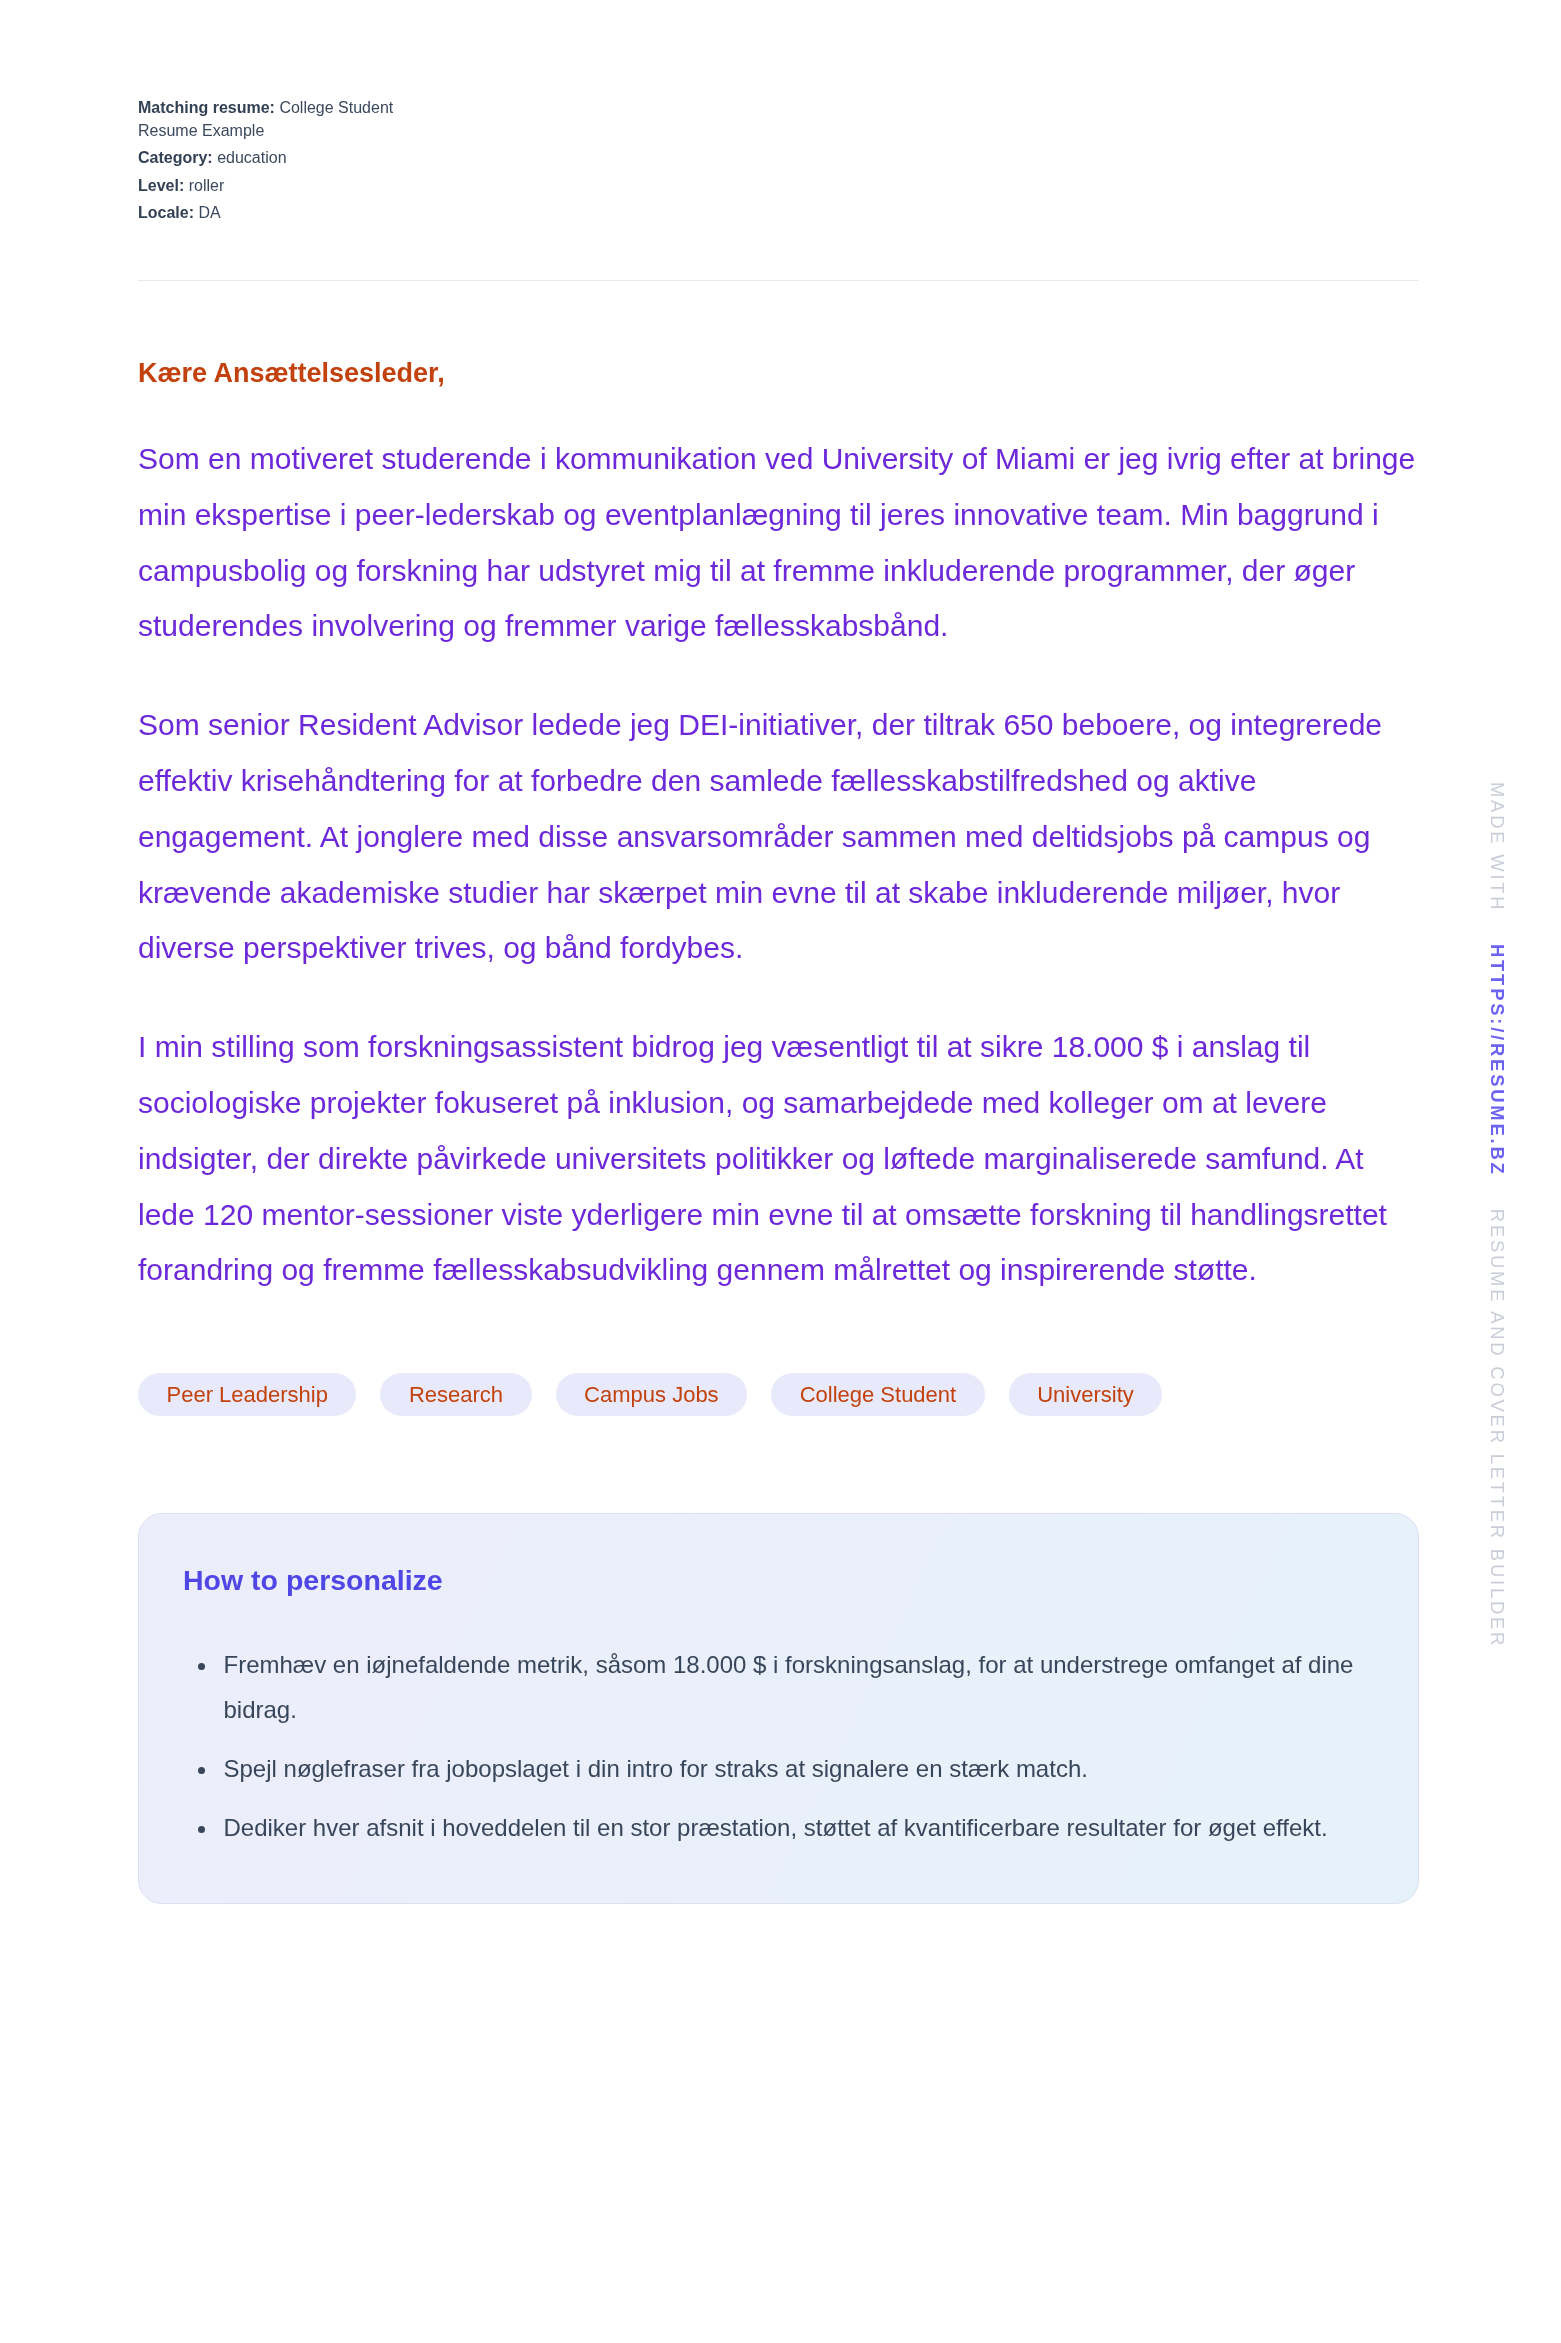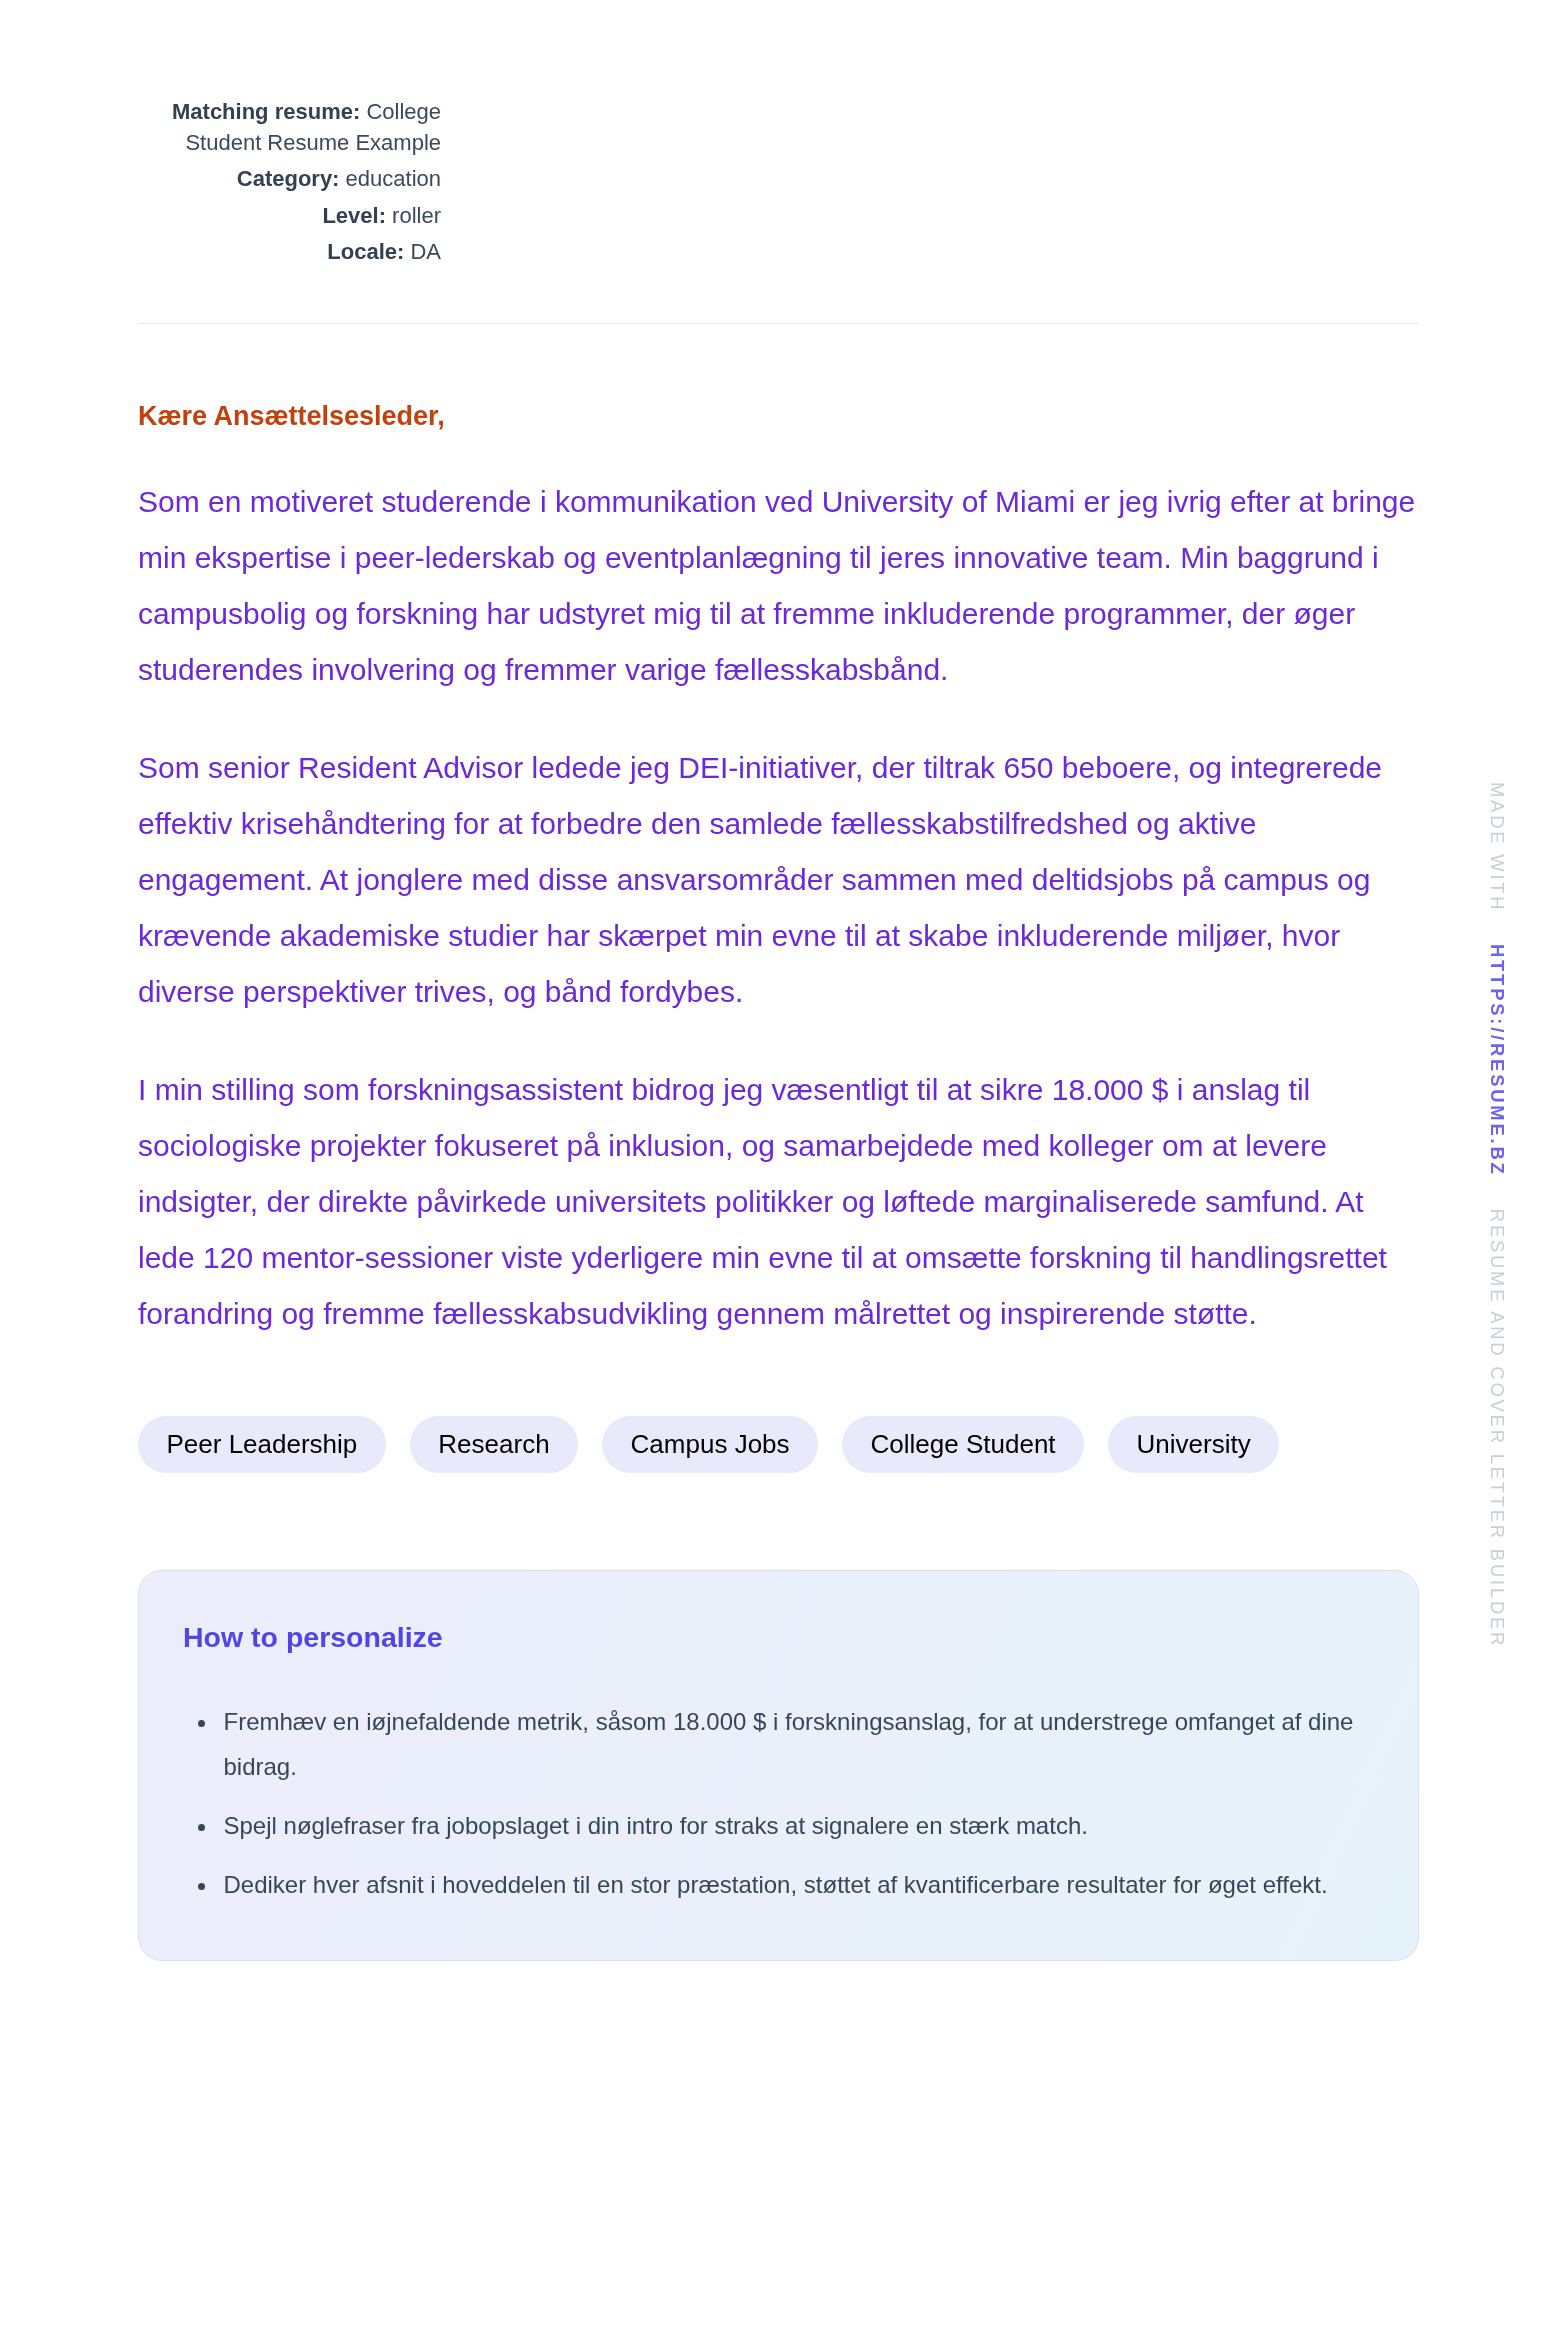--- a/index.html
+++ b/index.html
@@ -35,22 +35,22 @@
   .page-subtitle {
     font-size: 27.5px;
     font-weight: 700;
     line-height: 1.5;
     color: #475569;
     max-width: 927px;
   }
   .header-meta {
     flex: 0 0 303px;
     width: 303px;
-    text-align: right;
-    font-size: 22px;
+    text-align: left;
+    font-size: 16px;
     line-height: 1.44;
     color: #3a495d;
     padding-top: 5.5px;
   }
   .meta-row { margin-bottom: 4.6px; }
   .meta-label { font-weight: 700; color: #334155; }
 
   .divider {
     border: none;
     border-top: 1.8px solid #e7e9ee;
@@ -88,26 +88,26 @@
   
   .tags {
     margin-top: 75px;
     display: flex;
     flex-wrap: wrap;
     gap: 24px;
   }
   .tag {
     display: inline-flex;
     align-items: center;
-    height: 57px;
+    height: 43px;
     padding: 0 28.5px;
     border-radius: 917px;
     background: #e9e9fc;
-    color: #000000;
-    font-size: 26px;
+    color: #c2410c;
+    font-size: 22px;
     cursor: pointer;
     white-space: nowrap;
   }
 
   
   .personalize-card {
     margin-top: 97px;
     background: linear-gradient(115deg, #ededfb 0%, #e9f0fa 55%, #e6f2fa 100%);
     border: 1.8px solid #dcdff2;
     border-radius: 24px;

